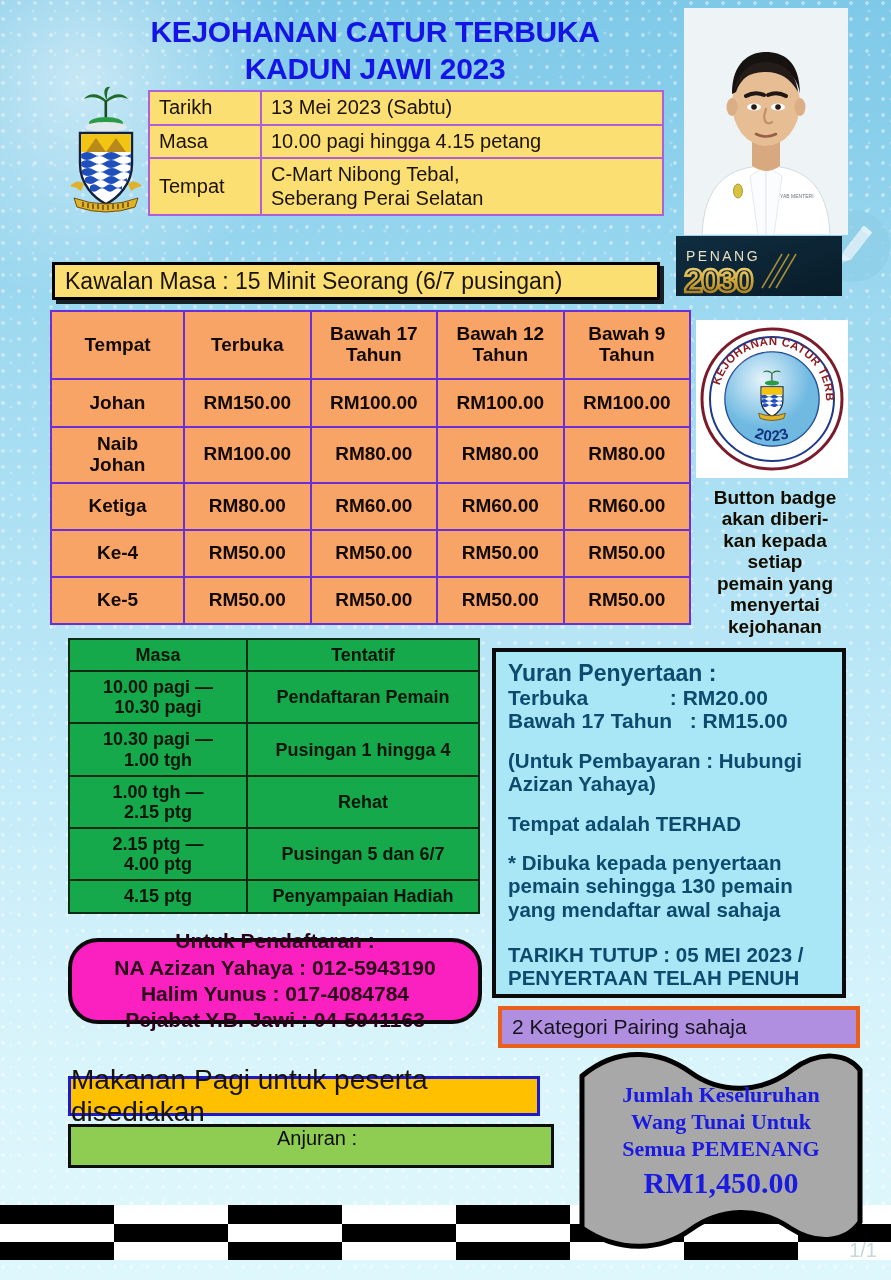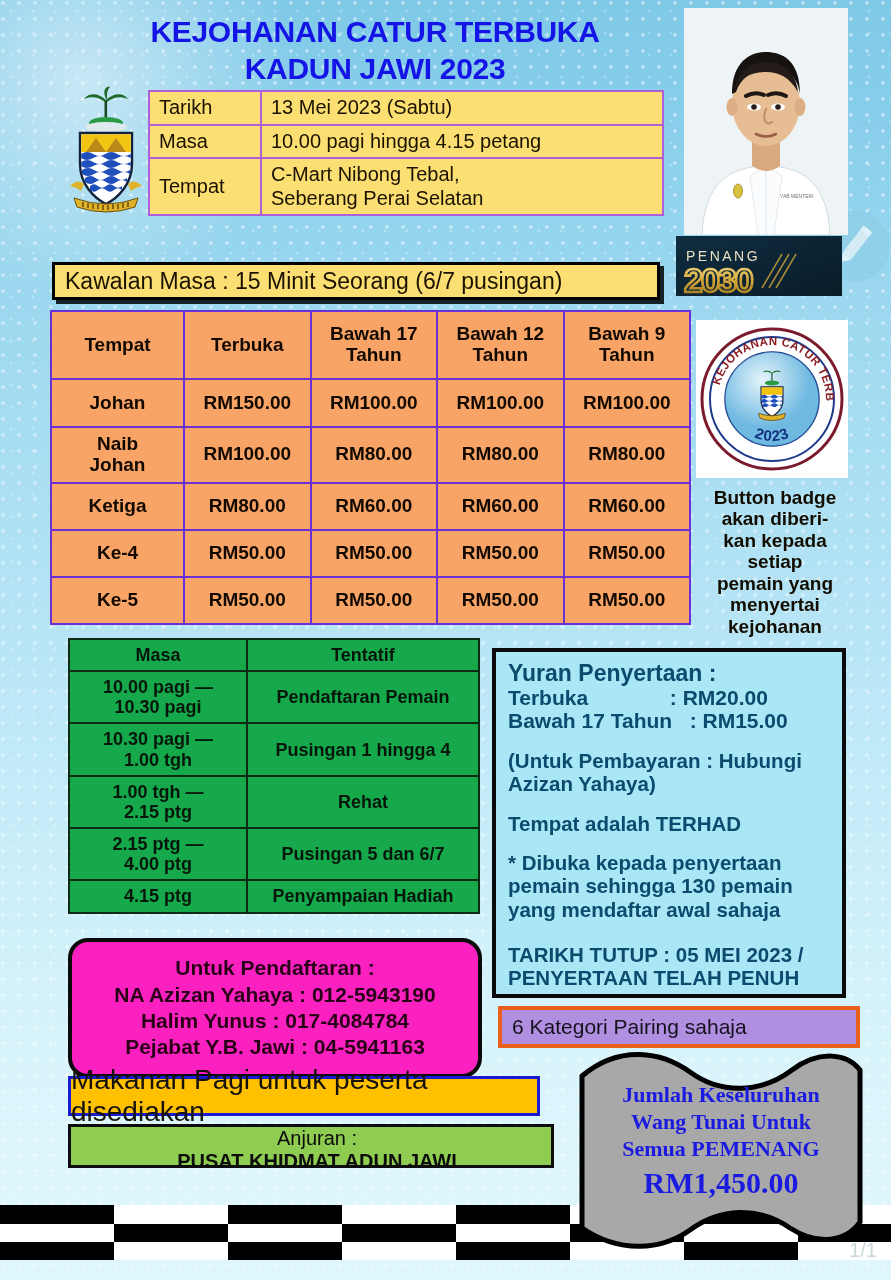--- a/index.html
+++ b/index.html
@@ -168,24 +168,24 @@
     padding: 9px 10px 6px 12px;
     color: #0c4a6e;
   }
   #yuran .l1 { font-size: 23px; font-weight: bold; line-height: 1.08; }
   #yuran .row { font-size: 21px; font-weight: bold; line-height: 1.12; white-space: pre; }
   #yuran .para { font-size: 20.5px; font-weight: bold; line-height: 1.14; margin-top: 16px; white-space: pre-line; }
   #yuran .para.tight { margin-top: 22px; }
 
   
   #pink {
-    left: 68px; top: 938px; width: 414px; height: 140px;
+    left: 68px; top: 938px; width: 414px; height: 86px;
     background: #fa21c0;
     border: 4px solid #0a0a0a;
-    border-radius: 20px;
+    border-radius: 30px;
     display:flex; align-items:center; justify-content:center;
     text-align:center;
     font-size: 21px; font-weight: bold;
     color:#2a0018;
     line-height: 1.26;
     white-space: pre-line;
   }
 
   
   #kategori {
@@ -534,27 +534,26 @@
 yang mendaftar awal sahaja</div>
     <div class="para tight">TARIKH TUTUP : 05 MEI 2023 /
 PENYERTAAN TELAH PENUH</div>
   </div>
 
   <div id="pink" class="layer">Untuk Pendaftaran :
 NA Azizan Yahaya : 012-5943190
 Halim Yunus : 017-4084784
 Pejabat Y.B. Jawi : 04-5941163</div>
 
-  <div id="kategori" class="layer">6 Kategori Pairing sahaja</div>
+  <div id="kategori" class="layer">2 Kategori Pairing sahaja</div>
 
   <div id="makanan" class="layer">Makanan Pagi untuk peserta disediakan</div>
 
   <div id="anjuran" class="layer">
     <span>Anjuran : </span>
-    <b>PUSAT KHIDMAT ADUN JAWI</b>
   </div>
 
   <div id="flag" class="layer">
     <svg viewBox="0 0 300 215" width="300" height="215">
       <path d="M12 30
                C 50 -2, 92 6, 120 26
                C 150 48, 190 48, 222 24
                C 250 3, 278 8, 290 24
                L 290 176
                C 276 196, 248 200, 220 182

